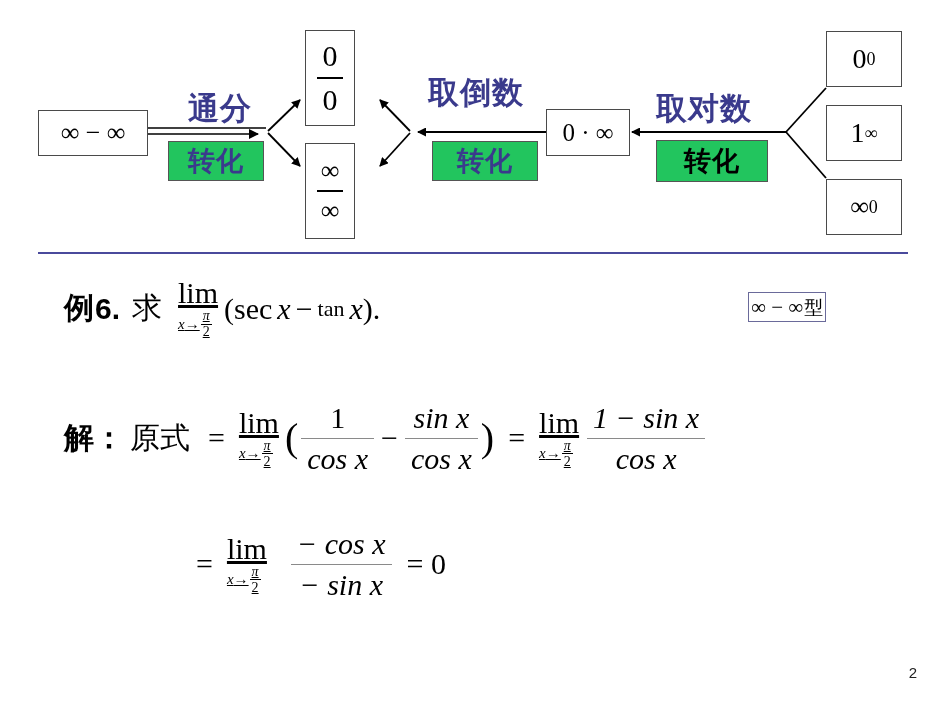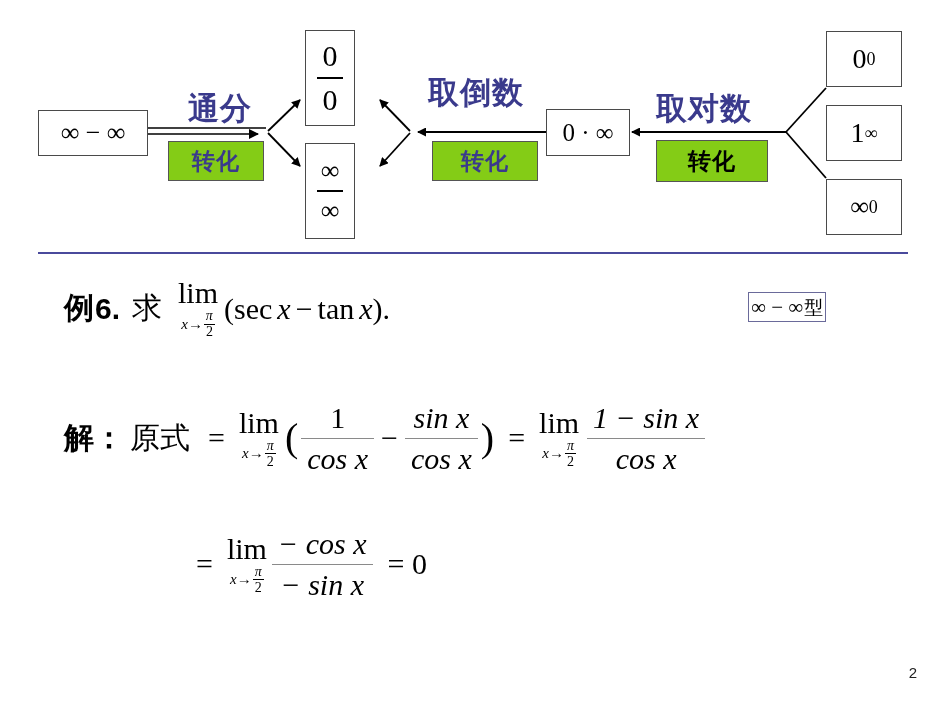--- a/index.html
+++ b/index.html
@@ -47,25 +47,25 @@
     position: absolute;
     font-size: 31px;
     letter-spacing: 1px;
     white-space: nowrap;
   }
 
   .proc-box {
     position: absolute;
     box-sizing: border-box;
     border: 1.5px solid #555;
-    background: #84cc16;
+    background: #22c55e;
     display: flex;
     align-items: center;
     justify-content: center;
-    font-size: 23px;
+    font-size: 27px;
     letter-spacing: 1px;
     white-space: nowrap;
   }
 
   
   .vfrac {
     display: inline-flex;
     flex-direction: column;
     align-items: center;
     line-height: 1;
@@ -100,23 +100,24 @@
 
   
   .math { font-family: "Liberation Serif", serif; color: #000; }
   .it { font-style: italic; }
   .up { font-style: normal; }
 
   
   .lim {
     display: inline-flex;
     flex-direction: column;
-    align-items: center;
+    align-items: flex-start;
     vertical-align: middle;
     line-height: 1;
+    text-decoration: underline;
   }
   .lim .op { font-size: 30px; font-style: normal; }
   .lim .sub {
     font-size: 15px;
     margin-top: 1px;
     display: inline-flex;
     align-items: center;
     line-height: 1;
     white-space: nowrap;
   }
@@ -315,21 +316,21 @@
         <span class="pb"></span>
         <span class="pd">2</span>
       </span>
     </span>
   </span>
 
   <span class="math" style="font-size:30px; margin-left:6px;">(</span>
   <span class="math up" style="font-size:30px;">sec</span>
   <span class="math it" style="font-size:30px; margin-left:5px;">x</span>
   <span class="math" style="font-size:30px; margin:0 5px;">−</span>
-  <span class="math up" style="font-size:30px;">tan</span>
+  <span class="math up" style="font-size:22px;">tan</span>
   <span class="math it" style="font-size:30px; margin-left:5px;">x</span>
   <span class="math" style="font-size:30px;">).</span>
 </div>
 
 <div id="type-badge">
   <span>∞ − ∞</span>
   <span class="badge-cn">型</span>
 </div>
 
 <div class="eqline" style="left:64px; top:402px;">
@@ -399,21 +400,21 @@
       <span class="it">x</span>
       <span>→</span>
       <span class="pifrac">
         <span class="pn">π</span>
         <span class="pb"></span>
         <span class="pd">2</span>
       </span>
     </span>
   </span>
 
-  <span class="math frac" style="margin-left:5px;">
+  <span class="math frac" style="margin-left:24px;">
     <span class="fnum it">− cos x</span>
     <span class="fbar"></span>
     <span class="fden it">− sin x</span>
   </span>
 
   <span class="math" style="margin-left:12px;">= 0</span>
 </div>
 
 <div id="page-number">2</div>
 

